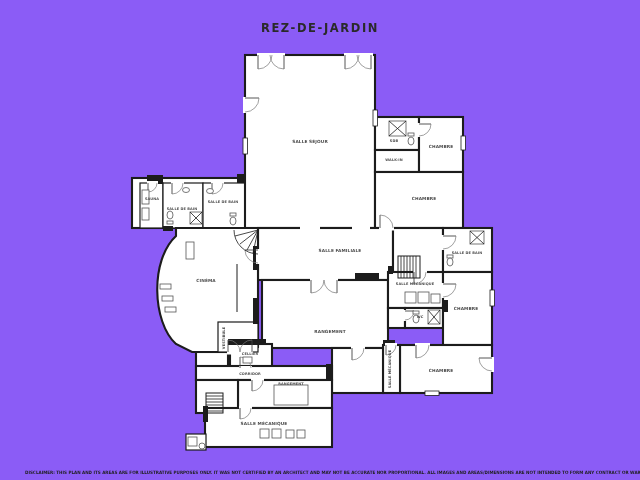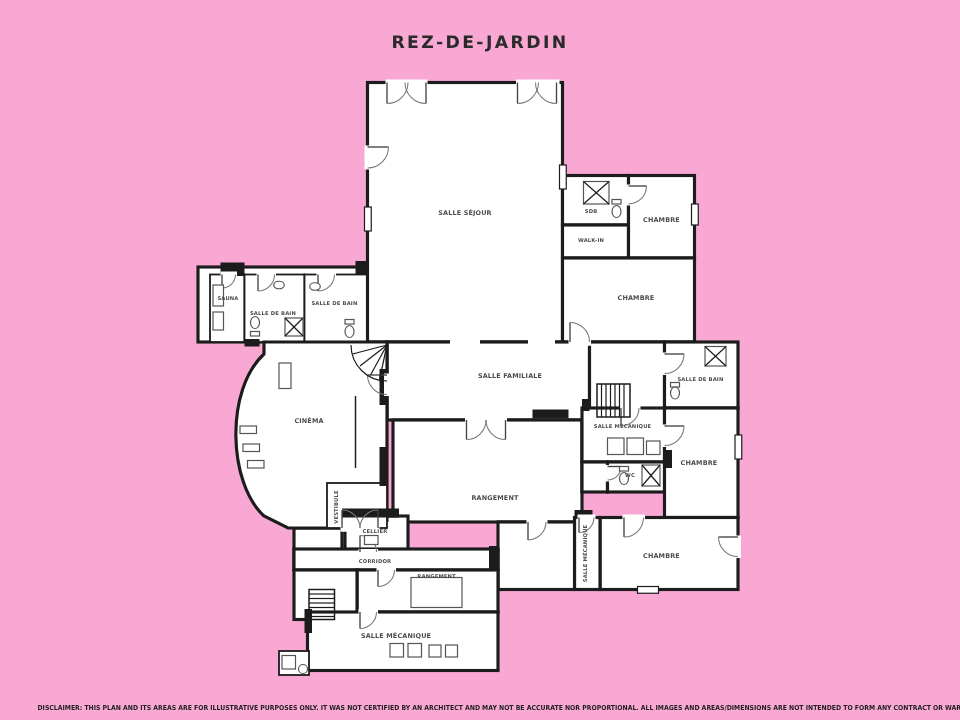--- a/index.html
+++ b/index.html
@@ -1,16 +1,16 @@
 <!DOCTYPE html>
 <html><head>
 <meta charset="utf-8">
 <style>
   html,body{margin:0;padding:0;background:#fff;}
-  .page{position:relative;width:640px;height:480px;background:#f9a8d4;overflow:hidden;
+  .page{position:relative;width:640px;height:480px;background:#8b5cf6;overflow:hidden;
         font-family:"Liberation Sans",sans-serif;}
   .plan-title{position:absolute;top:21px;left:0;width:100%;text-align:center;
         font-family:"DejaVu Sans",sans-serif;font-weight:700;font-size:11.5px;
         letter-spacing:1.6px;color:#2a2a2a;}
   .disclaimer{position:absolute;bottom:5px;left:25px;white-space:nowrap;
         font-family:"DejaVu Sans",sans-serif;font-weight:700;font-size:4.5px;
         color:#1f1f1f;transform:scaleX(.91);transform-origin:left center;}
   svg{position:absolute;left:0;top:0;}
   .rm{fill:#ffffff;stroke:#1c1c1c;stroke-width:2.1;stroke-linejoin:miter;}
   .rmthin{fill:#ffffff;stroke:#1c1c1c;stroke-width:1.2;}

